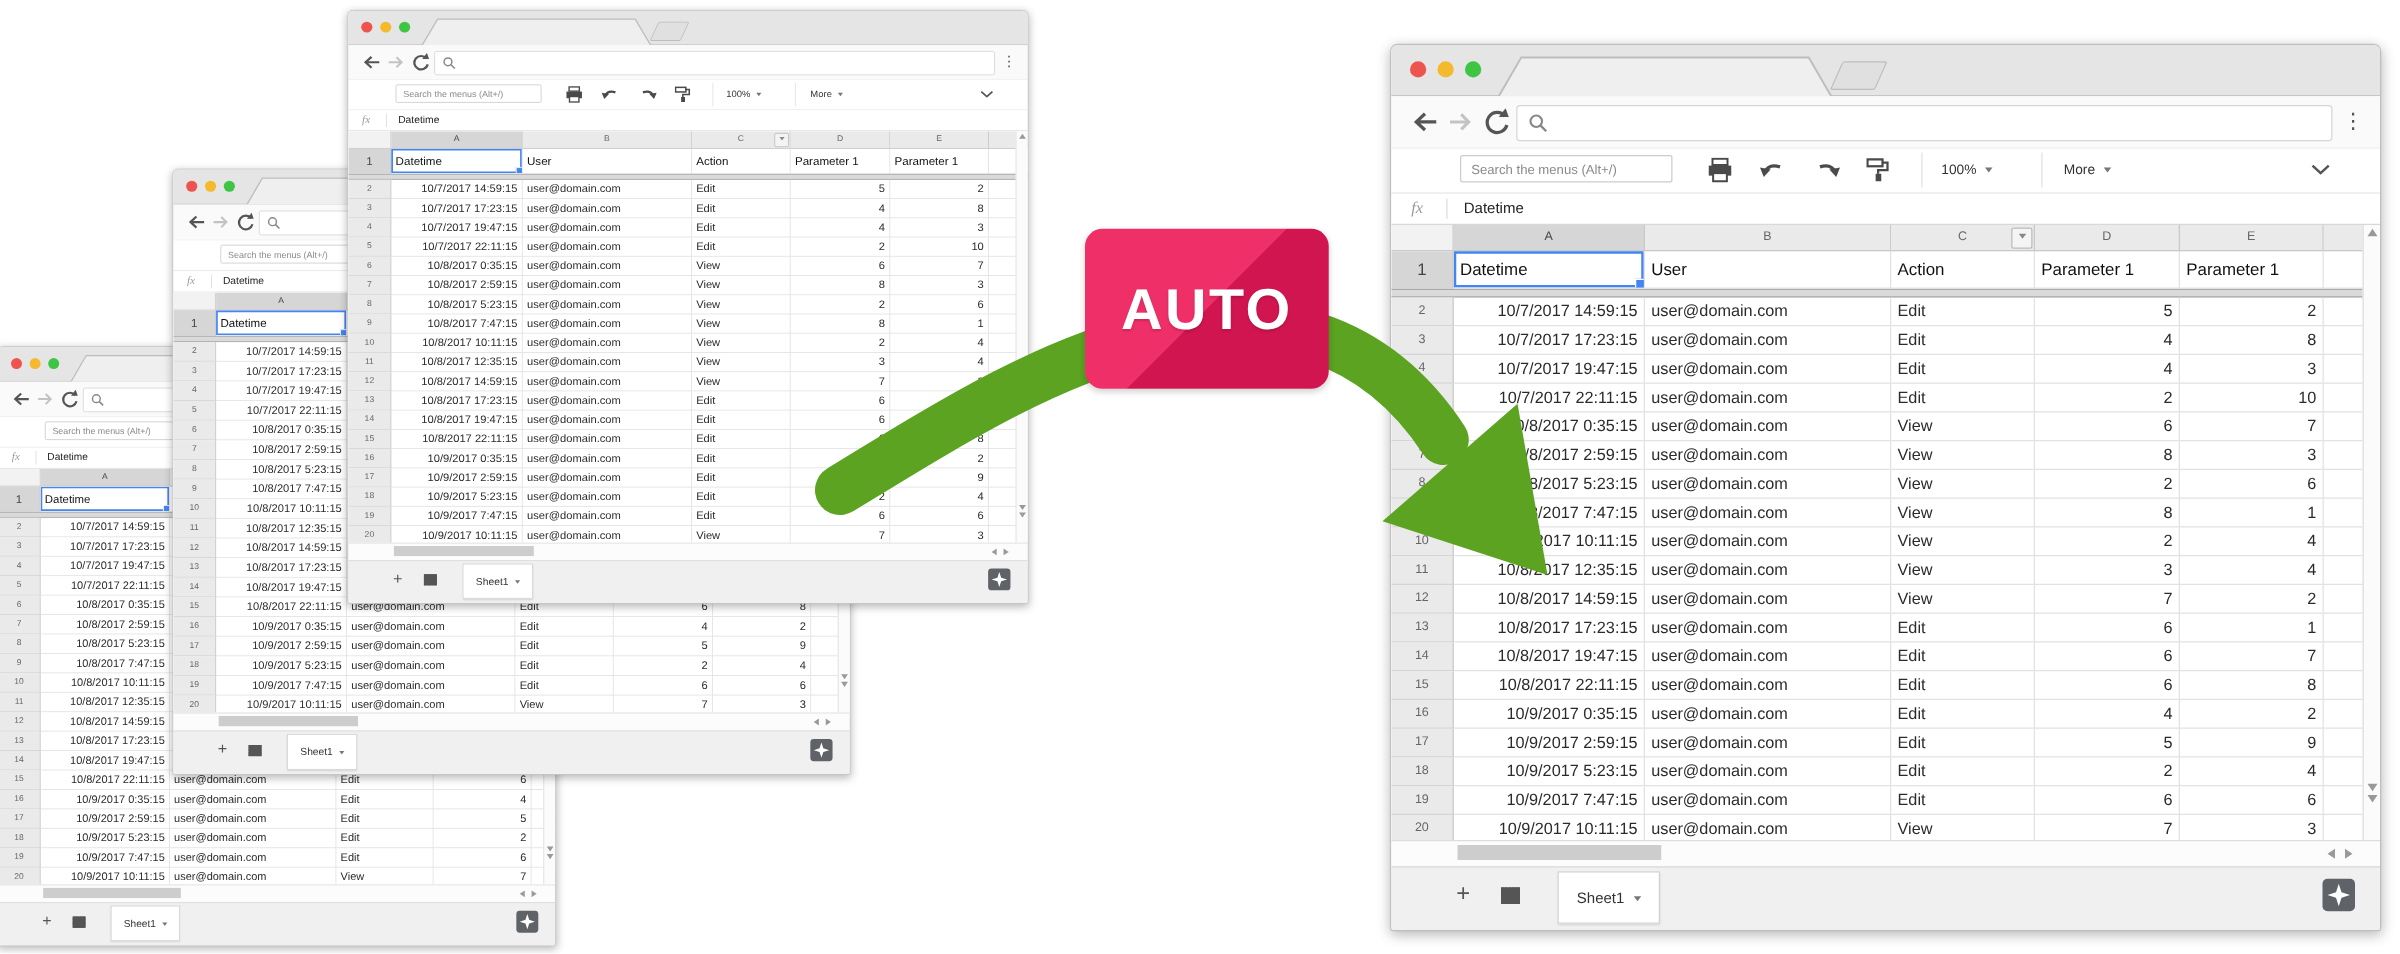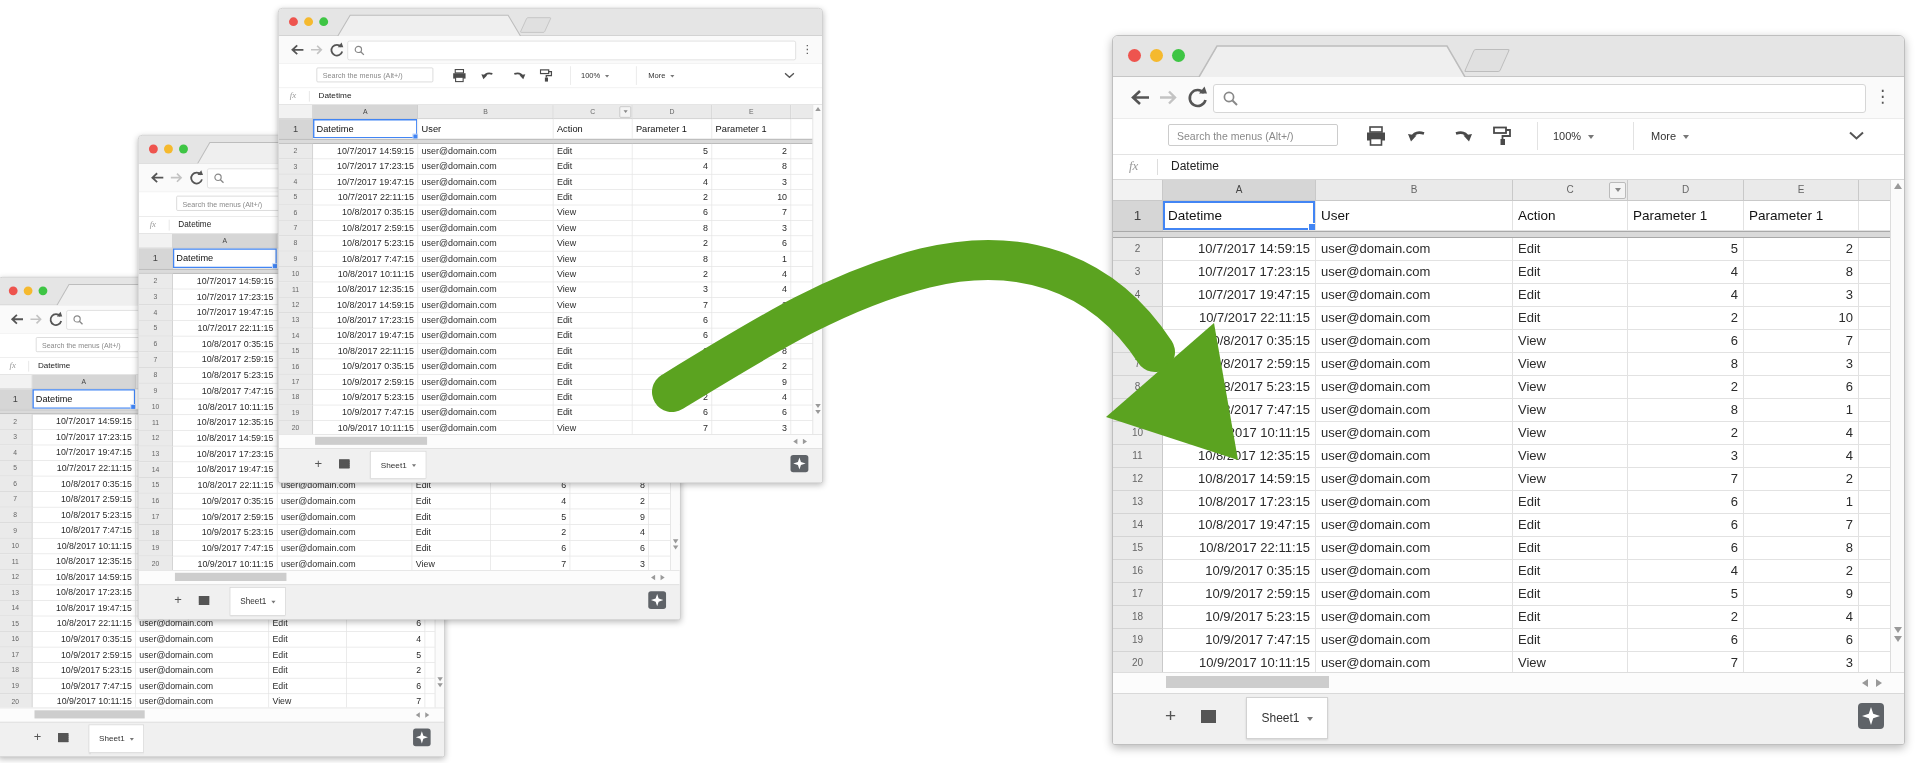--- a/index.html
+++ b/index.html
@@ -1286,13 +1286,16 @@
       </svg>
     </div>
   </div>
 </div>
 
   <svg id="arrow" width="1920" height="763">
     <path d="M672 392 C770 332, 838 290, 925 268 C1015 246, 1100 268, 1155 352" fill="none" stroke-width="40" stroke-linecap="round" class="arrow-stroke" stroke="#5ba320"></path>
     <polygon points="1238,460 1214,323 1106,417" class="arrow-fill" fill="#5ba320"></polygon>
   </svg>
 
+  <div id="badge" style="background: linear-gradient(135deg, rgb(238, 47, 104) 0%, rgb(238, 47, 104) 50%, rgb(208, 21, 81) 50%, rgb(208, 21, 81) 100%);">
+    <span style="color: rgb(255, 255, 255);">AUTO</span>
+  </div>
 </div>
 
 </body></html>

